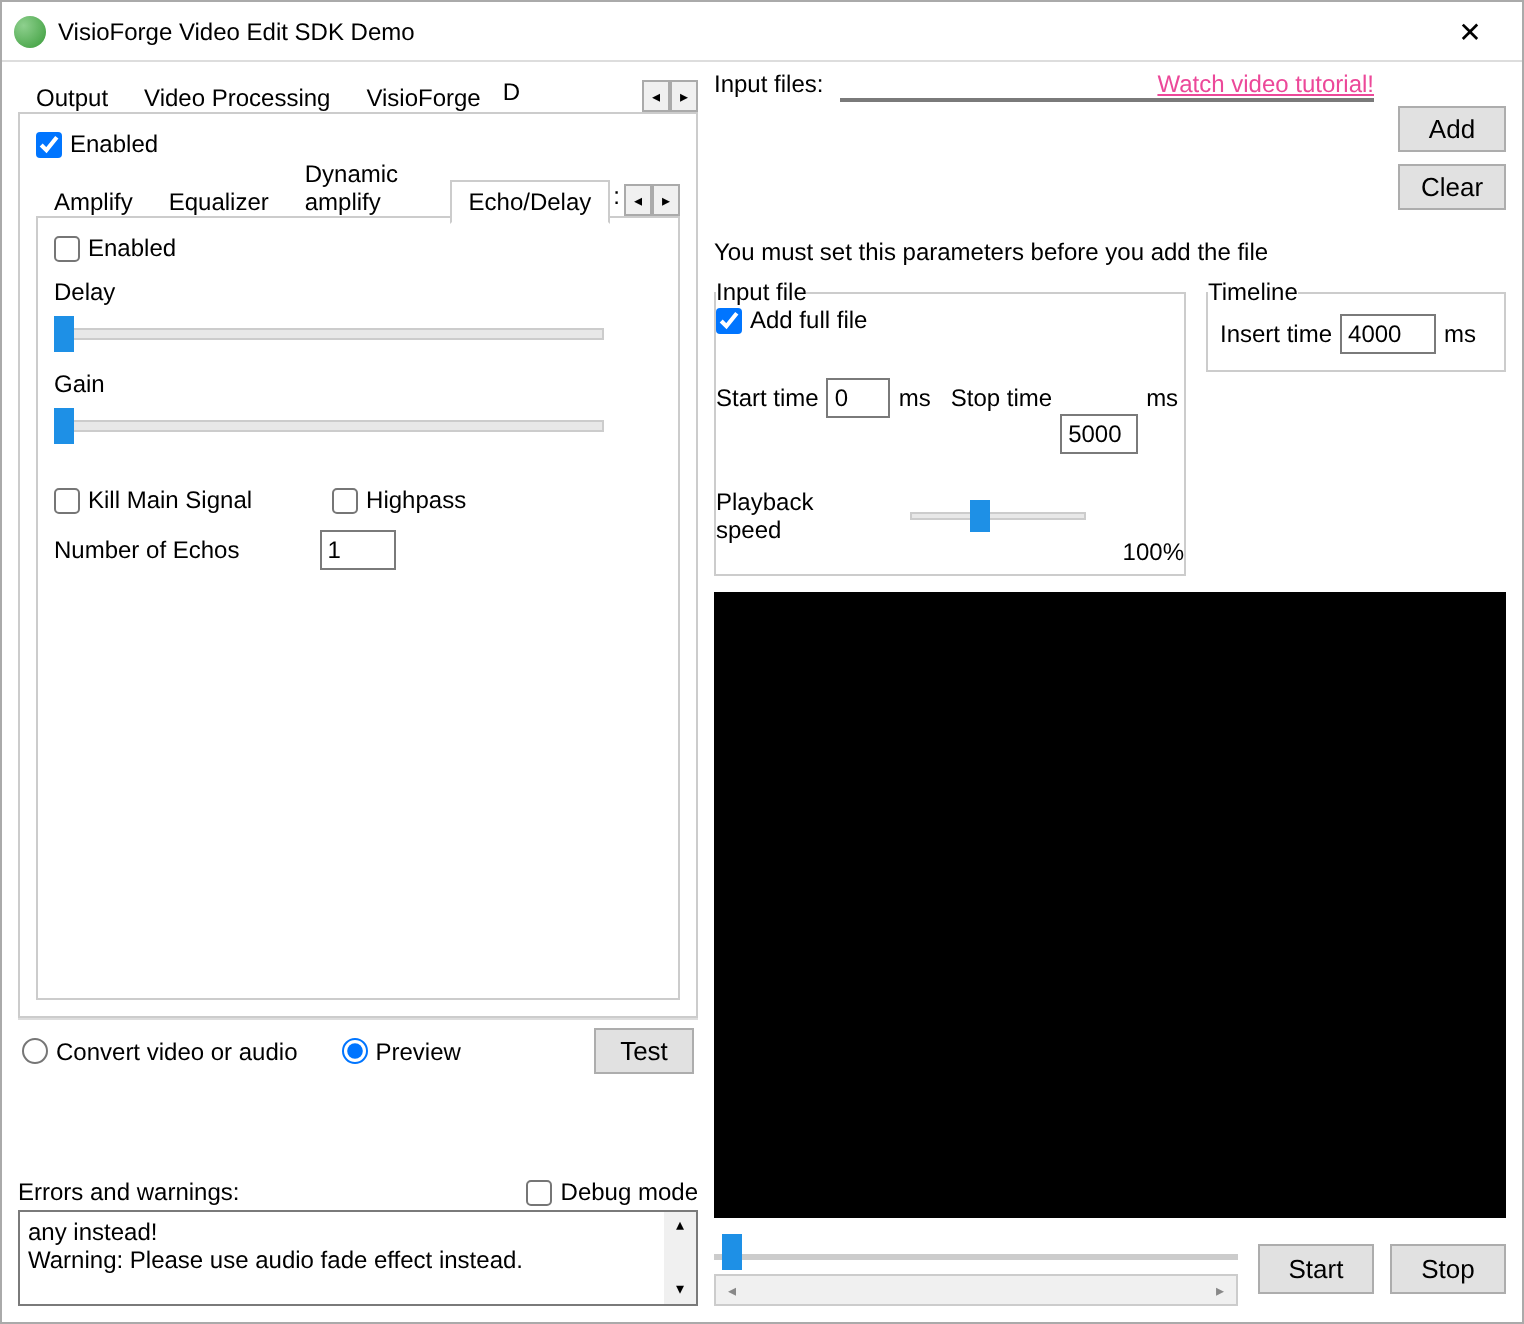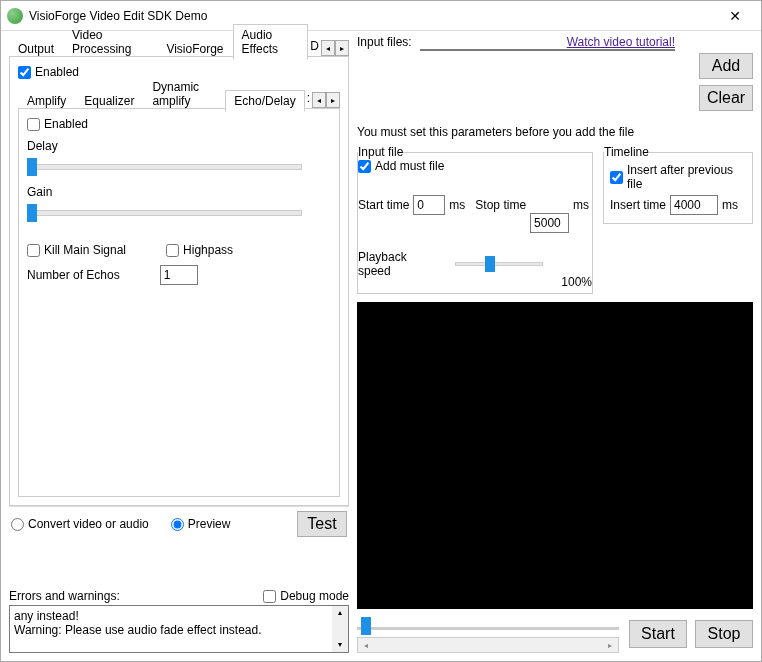--- a/index.html
+++ b/index.html
@@ -124,40 +124,40 @@
   gap: 4px;
   cursor: pointer;
 }
 
 .btn {
   background: #e1e1e1;
   border: 1px solid #adadad;
   padding: 3px 0;
   text-align: center;
   cursor: pointer;
-  font-size: 16px;
+  font-size: 13px;
 }
 
 .input-sm {
   width: 38px;
   border: 1px solid #7a7a7a;
   padding: 2px 3px;
   font-size: 12px;
 }
 
 
 .input-files-row { display: flex; align-items: flex-start; gap: 8px; }
 .input-files-box {
   flex: 1;
   height: 72px;
   border: 1px solid #7a7a7a;
   background: #fff;
 }
 .right-btns { display: flex; flex-direction: column; gap: 6px; width: 54px; }
-.link { color: #4c1d95; text-decoration: underline; cursor: pointer; text-align: right; }
+.link { color: #ec4899; text-decoration: underline; cursor: pointer; text-align: right; }
 
 .group-row { display: flex; gap: 10px; margin-top: 6px; align-items: flex-start; }
 .group-col { flex: 1; }
 
 .inline-row { display: flex; align-items: center; gap: 4px; margin-bottom: 4px; }
 
 .video {
   background: #000;
   flex: 1;
   margin-top: 8px;
@@ -247,21 +247,20 @@
   <div class="close">✕</div>
 </div>
 
 <div class="content">
 
   <div class="left">
     <div class="tabs">
       <div class="tab">Output</div>
       <div class="tab">Video Processing</div>
       <div class="tab">VisioForge</div>
-      <div class="tab active">Audio Effects</div>
       <div class="tab-fragment">D</div>
       <div class="spin">
         <div class="spin-btn">◂</div>
         <div class="spin-btn">▸</div>
       </div>
     </div>
 
     <div class="inner-panel">
       <label class="chk row">
         <input type="checkbox" checked="" style="">
@@ -345,21 +344,21 @@
         <div>Warning: Please use audio fade effect instead.</div>
         <div class="sb">
           <div>▴</div>
           <div>▾</div>
         </div>
       </div>
     </div>
   </div>
 
   <div class="right">
-    <div style="display:flex; gap:24px;">
+    <div style="display:flex; gap:12px;">
       <div style="flex:1;">
         <div class="input-files-row">
           <span>Input files:</span>
           <div style="flex:1; display:flex; flex-direction:column; align-items:flex-end;">
             <a class="link">Watch video tutorial!</a>
             <div class="input-files-box" style="width:100%;"></div>
           </div>
         </div>
       </div>
       <div class="right-btns" style="margin-top:18px;">
@@ -368,21 +367,21 @@
       </div>
     </div>
 
     <div style="margin-top:14px;">You must set this parameters before you add the file</div>
 
     <div class="group-row">
       <fieldset class="group-col">
         <legend>Input file</legend>
         <label class="chk inline-row">
           <input type="checkbox" checked="" style="">
-          <span>Add must file</span>
+          <span>Add full file</span>
         </label>
         <div class="inline-row">
           <span>Start time</span>
           <input class="input-sm" style="width: 32px;" value="0">
           <span>ms</span>
           <span style="margin-left:6px;">Stop time</span>
           <input class="input-sm" style="width: 39px; margin-top: 36px;" value="5000">
           <span>ms</span>
         </div>
         <div class="inline-row" style="margin-top:6px;">
@@ -391,24 +390,20 @@
             <div class="track"></div>
             <div class="thumb" style="left:30px;"></div>
           </div>
           <span style="margin-left:14px;margin-top:36px;">100%</span>
         </div>
       </fieldset>
 
       <fieldset style="width:150px;">
         <legend>Timeline</legend>
         <div style="padding:4px 6px;">
-          <label class="chk inline-row">
-            <input type="checkbox" checked="" style="">
-            <span>Insert after previous file</span>
-          </label>
           <div class="inline-row">
             <span>Insert time</span>
             <input class="input-sm" style="width: 48px;" value="4000">
             <span>ms</span>
           </div>
         </div>
       </fieldset>
     </div>
 
     <div class="video"></div>

